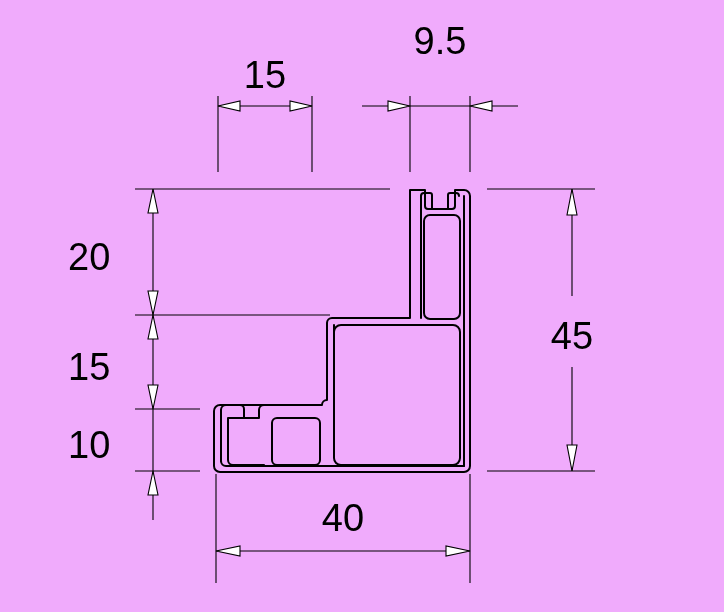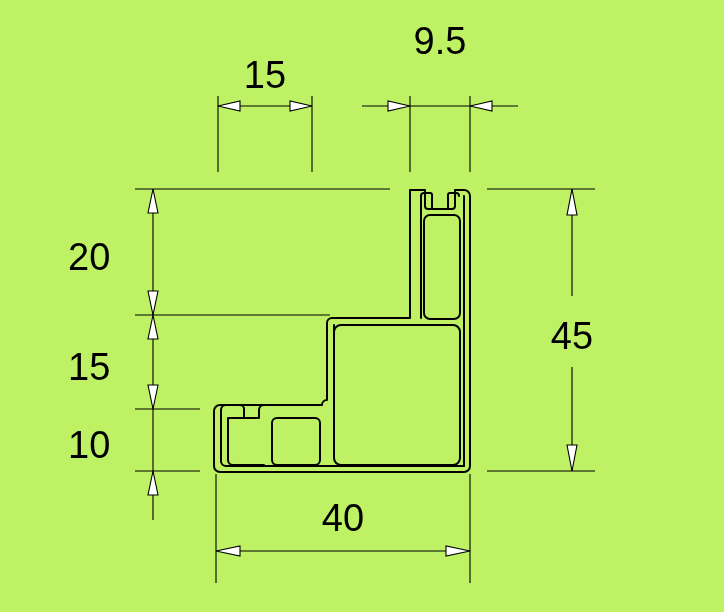--- a/index.html
+++ b/index.html
@@ -10,21 +10,21 @@
   body {
     width: 724px;
     height: 612px;
     font-family: "Liberation Sans", sans-serif;
     overflow: hidden;
   }
   #drawing-root {
     position: relative;
     width: 724px;
     height: 612px;
-    background: #bef264;
+    background: #f0abfc;
   }
   svg#cad-canvas {
     display: block;
     width: 724px;
     height: 612px;
   }
   .dim-text {
     font-family: "Liberation Sans", sans-serif;
     font-size: 38px;
     fill: #000000;

